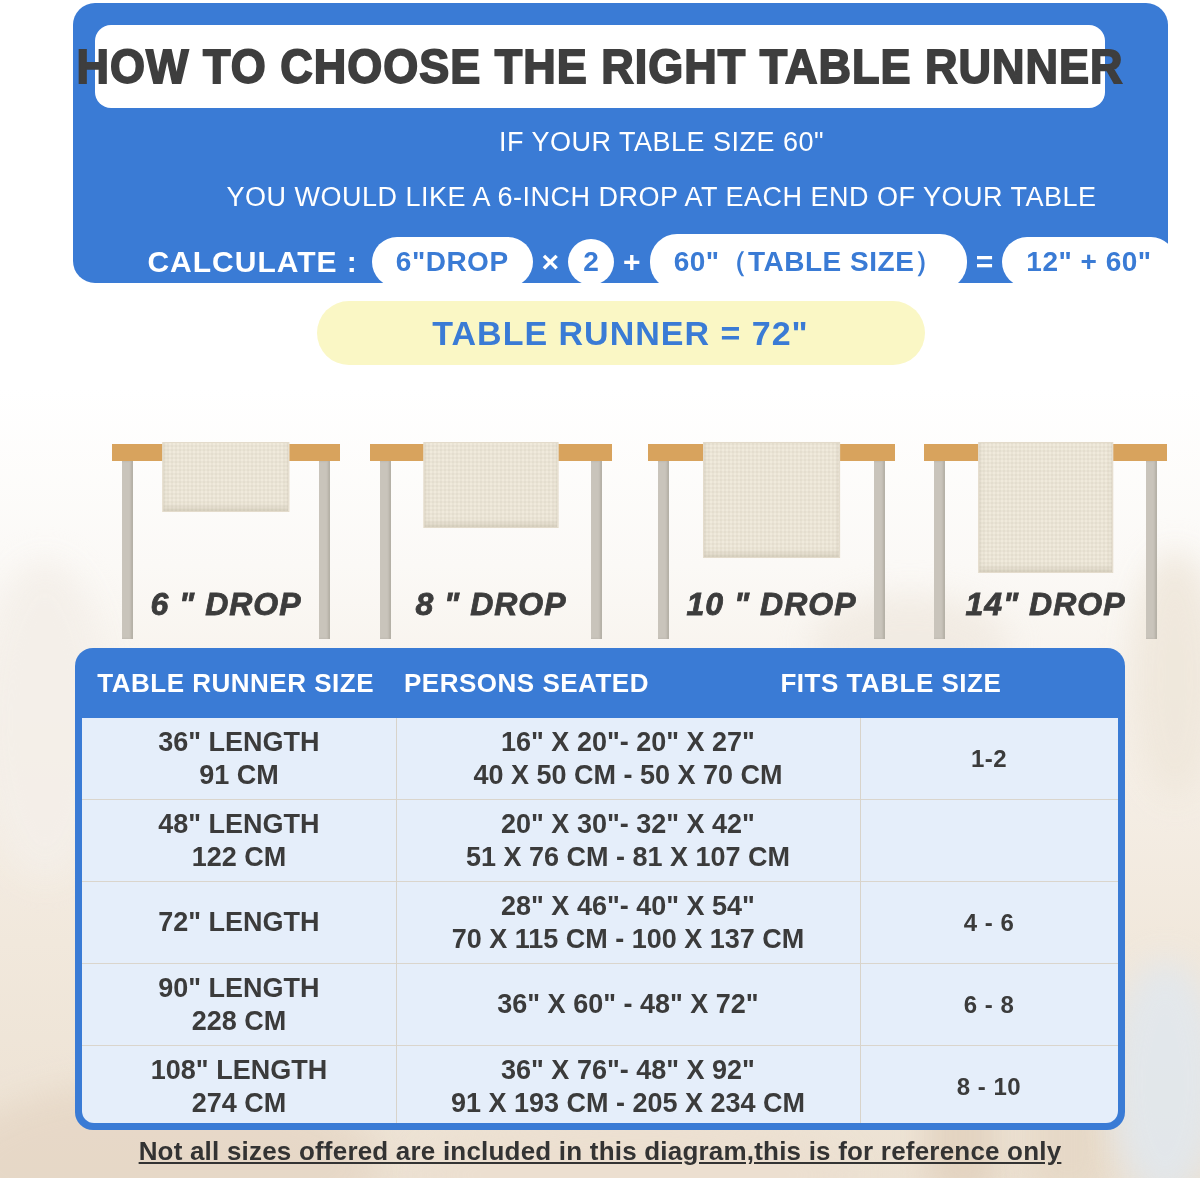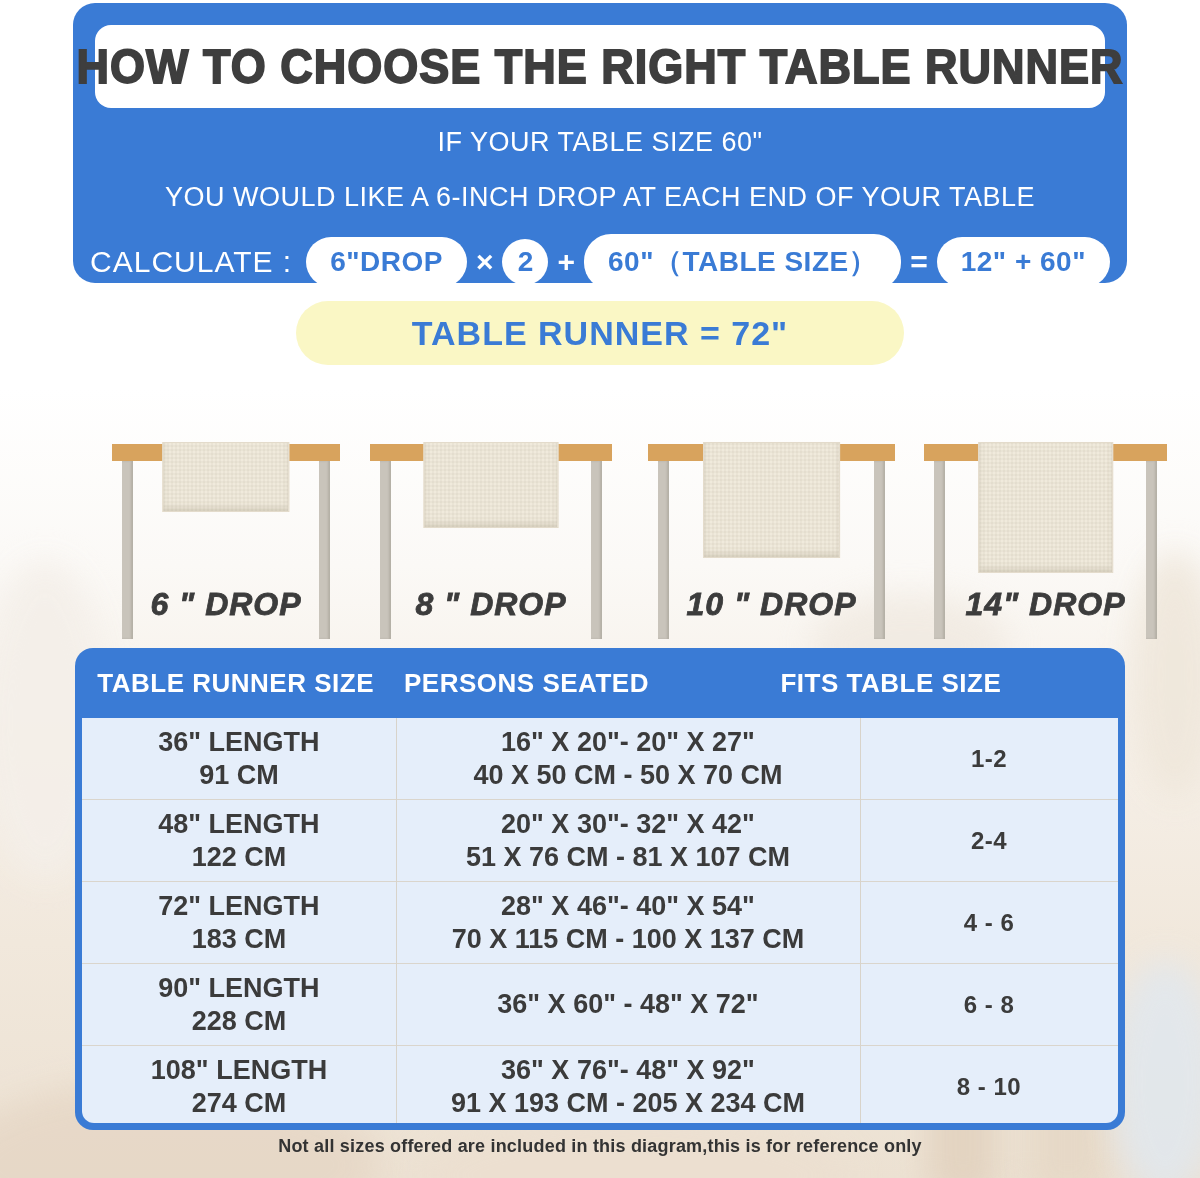--- a/index.html
+++ b/index.html
@@ -15,31 +15,31 @@
   .b2{left:420px;top:1110px;width:430px;height:130px;background:#ecdfd0;opacity:.8;}
   .b3{left:928px;top:1030px;width:70px;height:170px;background:#e2d2bf;border-radius:26px;opacity:.9;}
   .b4{left:1026px;top:1010px;width:84px;height:190px;background:#e6d8c6;border-radius:26px;opacity:.9;}
   .b5{left:1110px;top:960px;width:110px;height:240px;background:#e0e8f0;opacity:.8;}
   .b6{left:1130px;top:550px;width:90px;height:250px;background:#efe7db;opacity:.9;}
   .b7{left:-20px;top:560px;width:130px;height:320px;background:#f4efe9;opacity:.9;}
   .b8{left:810px;top:595px;width:200px;height:100px;background:#f0e9e0;opacity:.8;}
 
   
   .banner{position:absolute;left:73px;top:3px;width:1054px;height:280px;
-    background:#3A7BD5;border-radius:22px;}
+    background:#3A7BD5;border-radius:22px;padding-left:41px;}
   .title-box{position:absolute;left:22px;top:22px;width:1010px;height:83px;background:#ffffff;
     border-radius:16px;display:flex;align-items:center;justify-content:center;}
   .title{font-size:45px;font-weight:bold;color:#3E3E3E;-webkit-text-stroke:1.7px #3E3E3E;
     letter-spacing:1px;white-space:nowrap;transform:scaleY(1.05);}
   .sub{position:absolute;width:100%;text-align:center;color:#ffffff;font-size:27px;letter-spacing:.5px;}
   .sub1{top:124px;}
   .sub2{top:179px;text-align:center;}
   .calc{position:absolute;top:231px;width:100%;display:flex;justify-content:center;align-items:center;
     gap:9px;color:#ffffff;white-space:nowrap;}
-  .calc-label{font-size:30px;font-weight:normal;letter-spacing:1px;margin-right:5px;}
+  .calc-label{font-size:30px;font-weight:bold;letter-spacing:1px;margin-right:5px;}
   .pill{background:#ffffff;color:#3A7BD5;font-weight:bold;font-size:28px;border-radius:27px;
     padding:9px 24px;letter-spacing:.5px;}
   .circle{background:#ffffff;color:#3A7BD5;font-weight:bold;font-size:28px;width:46px;height:46px;
     border-radius:50%;display:flex;align-items:center;justify-content:center;}
   .op{font-size:30px;font-weight:bold;}
   .yellow-pill{position:absolute;left:50%;transform:translateX(-50%);top:298px;width:608px;height:64px;
     background:#FAF7C5;border-radius:33px;display:flex;align-items:center;justify-content:center;
     color:#3A7BD5;font-size:34px;font-weight:bold;letter-spacing:1px;}
 
   
@@ -77,21 +77,21 @@
   .vline{position:absolute;top:0;bottom:0;width:1px;background:#D8D3CA;}
   .v1{left:30.3%;} .v2{left:75.1%;}
   .trow{display:flex;height:81px;align-items:center;}
   .trow + .trow{border-top:1px solid #DAD5CC;}
   .tc{text-align:center;color:#3B3B3B;font-weight:bold;}
   .tc1{width:30.3%;font-size:27px;line-height:33px;}
   .tc2{width:44.8%;font-size:27px;line-height:33px;}
   .tc3{width:24.9%;font-size:24px;letter-spacing:.5px;}
 
   .footnote{position:absolute;left:0;right:0;top:1136px;text-align:center;
-    font-size:18px;font-weight:bold;color:#333333;letter-spacing:.2px;}
+    font-size:26px;font-weight:bold;color:#333333;letter-spacing:.2px;text-decoration:underline;}
 </style>
 </head>
 <body>
 
 <div class="backdrop">
   <div class="blob b1"></div>
   <div class="blob b2"></div>
   <div class="blob b3"></div>
   <div class="blob b4"></div>
   <div class="blob b5"></div>
@@ -174,27 +174,25 @@
 
     <div class="trow">
       <div class="tc tc1">
         <div>48" LENGTH</div>
         <div>122 CM</div>
       </div>
       <div class="tc tc2">
         <div>20" X 30"- 32" X 42"</div>
         <div>51 X 76 CM - 81 X 107 CM</div>
       </div>
-      <div class="tc tc3">2-4</div>
     </div>
 
     <div class="trow">
       <div class="tc tc1">
         <div>72" LENGTH</div>
-        <div>183 CM</div>
       </div>
       <div class="tc tc2">
         <div>28" X 46"- 40" X 54"</div>
         <div>70 X 115 CM - 100 X 137 CM</div>
       </div>
       <div class="tc tc3">4 - 6</div>
     </div>
 
     <div class="trow">
       <div class="tc tc1">

